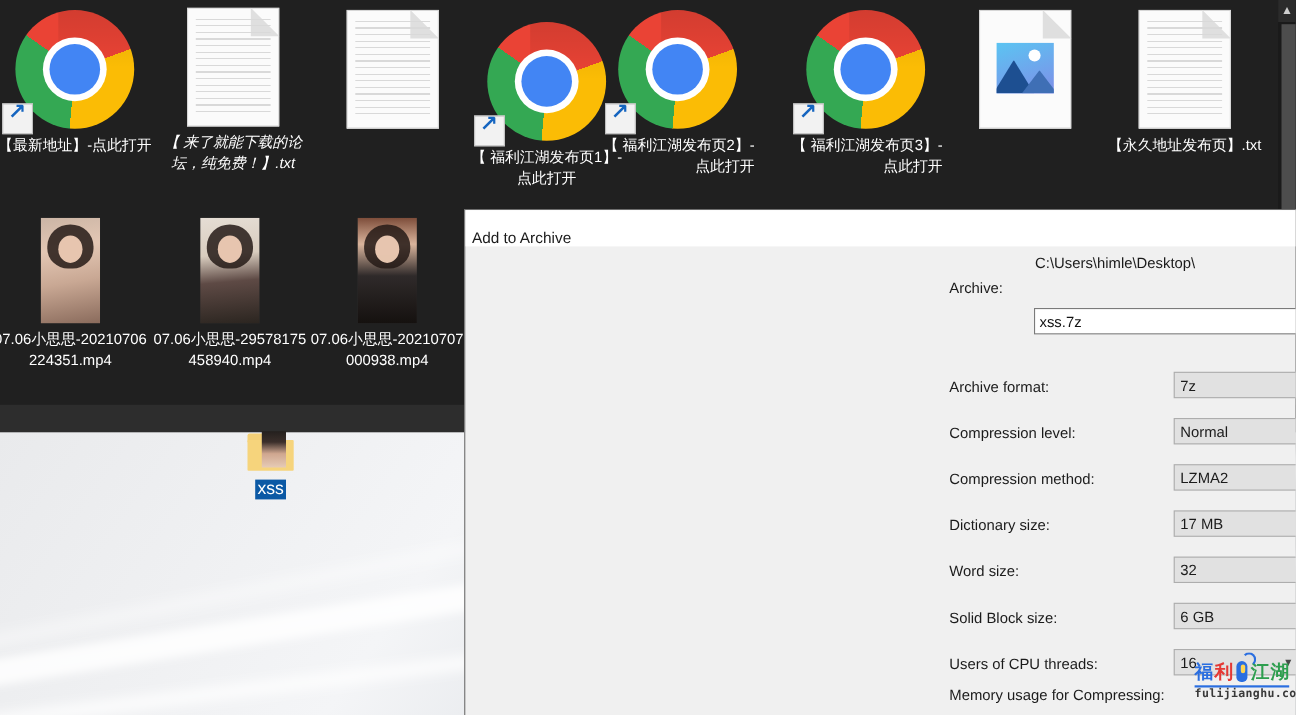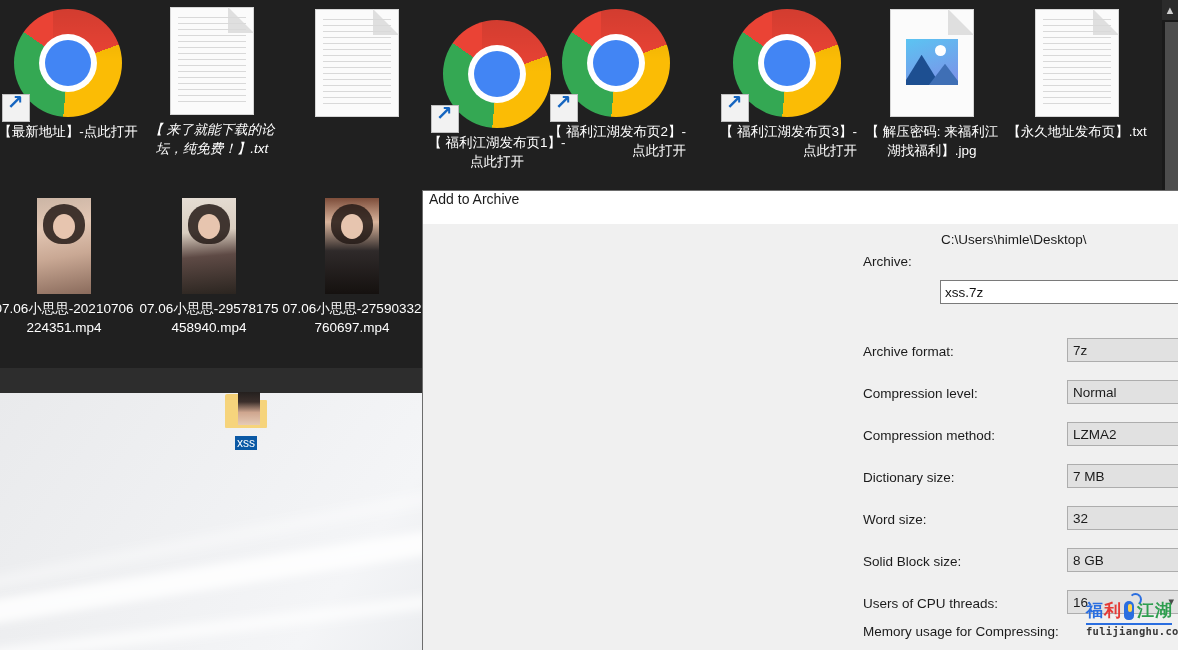--- a/index.html
+++ b/index.html
@@ -80,27 +80,27 @@
       transform: rotate(-7deg); filter: blur(5px); }
   .ray3 { position:absolute; left:-5%; top:18%; width:130%; height:10px; background:rgba(255,255,255,.5);
       transform: rotate(-11deg); filter: blur(6px); }
 
   .xss-folder { position:absolute; left:225px; top:390px; width:42px; text-align:center; }
   .xss-folder .fglyph { position:relative; width:42px; height:40px; }
   .xss-folder .ftab { position:absolute; left:0; top:4px; width:18px; height:8px; background:#f3cf76; border-radius:2px 2px 0 0;}
   .xss-folder .fbody { position:absolute; left:0; top:10px; width:42px; height:28px; background:#f6d47c; border-radius:1px;}
   .xss-folder .fthumb { position:absolute; left:13px; top:2px; width:22px; height:33px; overflow:hidden;
        background: linear-gradient(180deg,#24201e 0%, #3b2f2b 30%, #cfa68f 62%, #e6cbb6 100%); }
-  .xss-folder .flabel { margin-top:6px; font-size:12px; color:#ffffff; background:#0b59a5;
+  .xss-folder .flabel { margin-top:6px; font-size:16px; color:#ffffff; background:#0b59a5;
        display:inline-block; padding:0 2px; }
 
   
   .dialog { position:absolute; left:422px; top:190px; width:756px; height:460px;
       background:#f0f0f0; border:1px solid #6d6d6d; border-right:none; border-bottom:none; overflow:hidden; }
-  .dlg-title { height:33px; background:#ffffff; display:flex; align-items:flex-start; padding-left:6px; }
+  .dlg-title { height:33px; background:#ffffff; display:flex; align-items:flex-end; padding-left:6px; }
   .dlg-title .t { font-size:14px; color:#1b1b1b; }
   .dlg-body { position:relative; padding: 9px 0 0 0; }
   .lbl { font-size:13.5px; color:#1b1b1b; white-space:nowrap; }
   .archive-path { position:absolute; left:518px; top:8px; font-size:13.5px; color:#1b1b1b; }
   .archive-lbl { position:absolute; left:440px; top:30px; font-size:13.5px; color:#1b1b1b; }
   .archive-combo { position:absolute; left:517px; top:56px; width:660px; height:24px;
       background:#ffffff; border:1px solid #7a7a7a; display:flex; align-items:center; }
   .archive-combo input { border:none; outline:none; background:transparent; flex:1;
       font-family:inherit; font-size:13.5px; color:#111; padding-left:4px; }
 
@@ -199,21 +199,20 @@
       <div class="dicon" style="left:860px; top:4px;">
         <div class="glyph">
           <div class="imgdoc">
               <div class="pic">
                 <div class="sun"></div>
                 <div class="m1"></div>
                 <div class="m2"></div>
               </div>
             </div>
         </div>
-        <span class="label">【 解压密码: 来福利江湖找福利】.jpg</span>
       </div>
 
       <div class="dicon" style="left:1005px; top:4px;">
         <div class="glyph">
           <div class="doc">
               <div class="lines"></div>
             </div>
         </div>
         <span class="label">【永久地址发布页】.txt</span>
       </div>
@@ -241,21 +240,21 @@
       </div>
 
       <div class="dicon" style="left:280px; top:193px;">
         <div class="glyph" style="height:106px;">
           <div class="vthumb">
               <div class="s3"></div>
               <div class="hair"></div>
               <div class="face"></div>
             </div>
         </div>
-        <span class="label">07.06小思思-27590332760697.mp4</span>
+        <span class="label">07.06小思思-20210707000938.mp4</span>
       </div>
 
     </div>
 
     <div class="vscroll">
       <div class="uparrow">▲</div>
       <div class="thumbbar"></div>
     </div>
   </div>
 
@@ -314,37 +313,37 @@
           <span class="lbl">Compression method:</span>
           <div class="combo">
             <span class="val">LZMA2</span>
 
           </div>
         </div>
 
         <div class="lrow">
           <span class="lbl">Dictionary size:</span>
           <div class="combo">
-            <span class="val">7 MB</span>
+            <span class="val">17 MB</span>
 
           </div>
         </div>
 
         <div class="lrow">
           <span class="lbl">Word size:</span>
           <div class="combo">
             <span class="val">32</span>
 
           </div>
         </div>
 
         <div class="lrow">
           <span class="lbl">Solid Block size:</span>
           <div class="combo">
-            <span class="val">8 GB</span>
+            <span class="val">6 GB</span>
 
           </div>
         </div>
 
         <div class="lrow">
           <span class="lbl">Users of CPU threads:</span>
           <div class="combo narrow">
             <span class="val">16</span>
             <span class="arrow">▾</span>
           </div>

